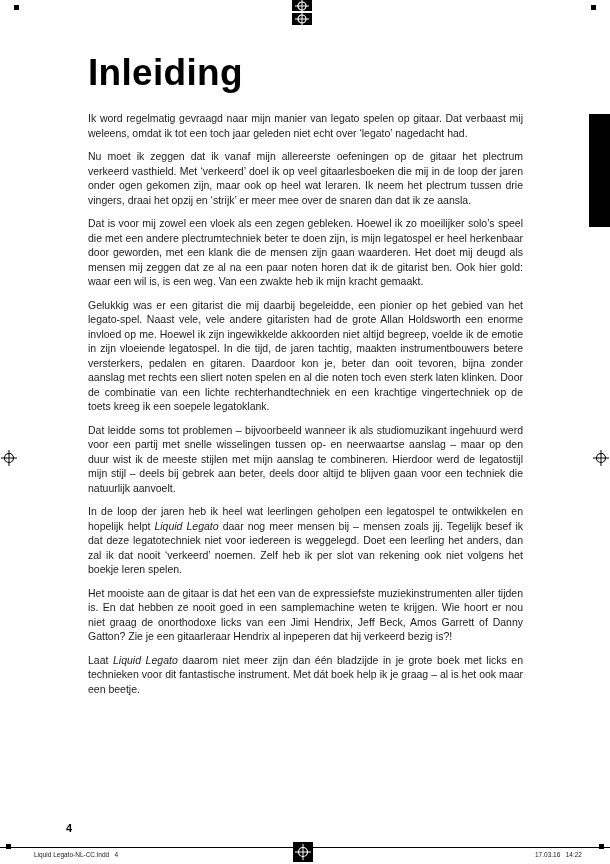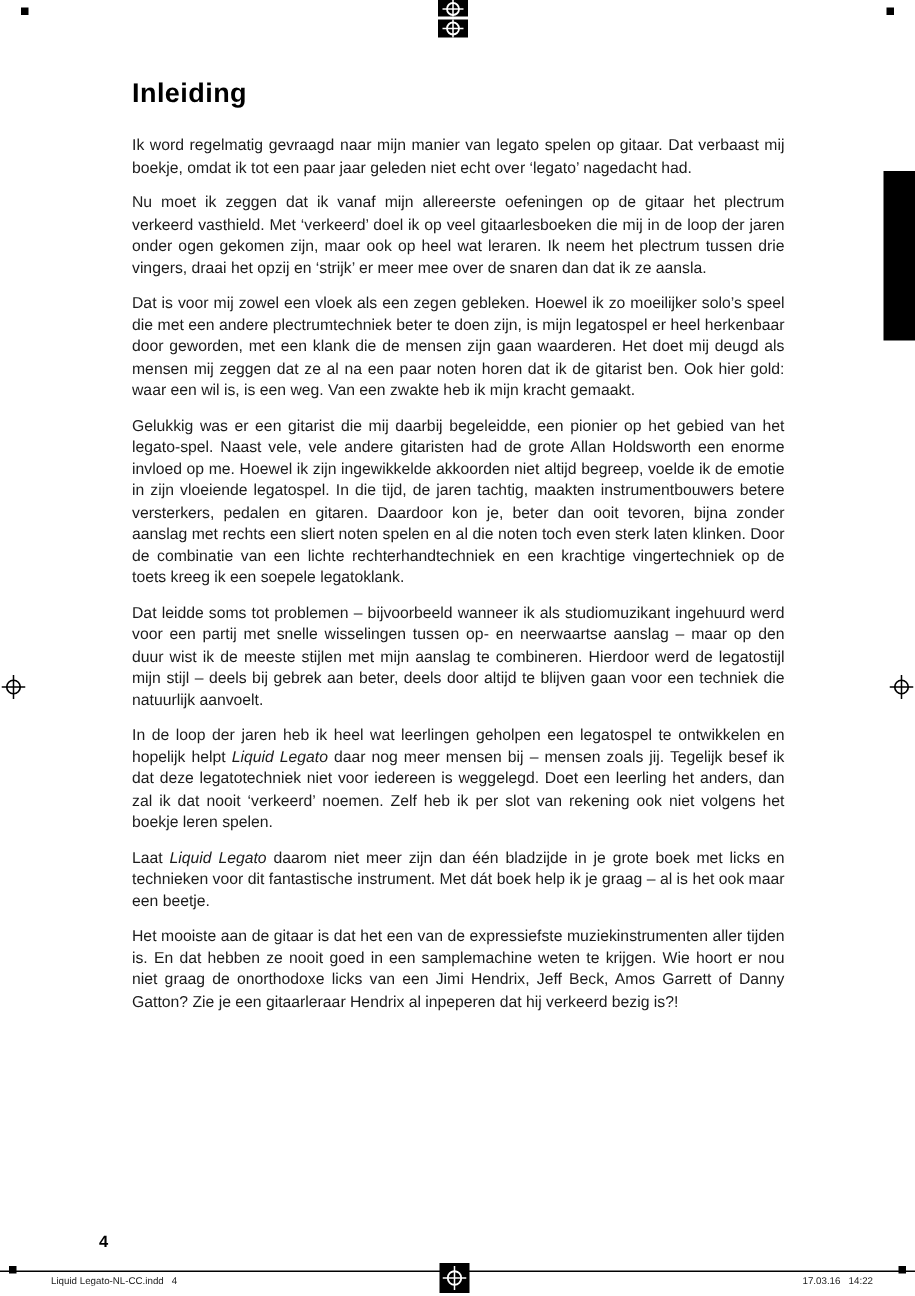--- a/index.html
+++ b/index.html
@@ -13,21 +13,21 @@
   }
 
   
   .content {
     position: absolute;
     left: 88px; top: 52px;
     width: 435px;
   }
   .title {
     margin: 0 0 17px 0;
-    font-size: 18px;
+    font-size: 37px;
     font-weight: bold;
     letter-spacing: 0.3px;
     color: #000;
   }
   .content p {
     margin: 0 0 9px 0;
     font-size: 10.5px;
     line-height: 14.5px;
     text-align: justify;
     color: #1b1b1b;
@@ -132,28 +132,28 @@
 <div class="crop-tick tick-tl"></div>
 <div class="crop-tick tick-tr"></div>
 <div class="crop-tick tick-bl"></div>
 <div class="crop-tick tick-br"></div>
 
 <div class="tab-bar"></div>
 
 <div class="content">
   <h1 class="title">Inleiding</h1>
 
-  <p>Ik word regelmatig gevraagd naar mijn manier van legato spelen op gitaar. Dat verbaast mij boekje, omdat ik tot een paar jaar geleden niet echt over ‘legato’ nagedacht had.</p>
+  <p>Ik word regelmatig gevraagd naar mijn manier van legato spelen op gitaar. Dat verbaast mij weleens, omdat ik tot een toch jaar geleden niet echt over ‘legato’ nagedacht had.</p>
   <p>Nu moet ik zeggen dat ik vanaf mijn allereerste oefeningen op de gitaar het plectrum verkeerd vasthield. Met ‘verkeerd’ doel ik op veel gitaarlesboeken die mij in de loop der jaren onder ogen gekomen zijn, maar ook op heel wat leraren. Ik neem het plectrum tussen drie vingers, draai het opzij en ‘strijk’ er meer mee over de snaren dan dat ik ze aansla.</p>
   <p>Dat is voor mij zowel een vloek als een zegen gebleken. Hoewel ik zo moeilijker solo’s speel die met een andere plectrumtechniek beter te doen zijn, is mijn legatospel er heel herkenbaar door geworden, met een klank die de mensen zijn gaan waarderen. Het doet mij deugd als mensen mij zeggen dat ze al na een paar noten horen dat ik de gitarist ben. Ook hier gold: waar een wil is, is een weg. Van een zwakte heb ik mijn kracht gemaakt.</p>
   <p>Gelukkig was er een gitarist die mij daarbij begeleidde, een pionier op het gebied van het legato-spel. Naast vele, vele andere gitaristen had de grote Allan Holdsworth een enorme invloed op me. Hoewel ik zijn ingewikkelde akkoorden niet altijd begreep, voelde ik de emotie in zijn vloeiende legatospel. In die tijd, de jaren tachtig, maakten instrumentbouwers betere versterkers, pedalen en gitaren. Daardoor kon je, beter dan ooit tevoren, bijna zonder aanslag met rechts een sliert noten spelen en al die noten toch even sterk laten klinken. Door de combinatie van een lichte rechterhandtechniek en een krachtige vingertechniek op de toets kreeg ik een soepele legatoklank.</p>
   <p>Dat leidde soms tot problemen – bijvoorbeeld wanneer ik als studiomuzikant ingehuurd werd voor een partij met snelle wisselingen tussen op- en neerwaartse aanslag – maar op den duur wist ik de meeste stijlen met mijn aanslag te combineren. Hierdoor werd de legatostijl mijn stijl – deels bij gebrek aan beter, deels door altijd te blijven gaan voor een techniek die natuurlijk aanvoelt.</p>
   <p><span>In de loop der jaren heb ik heel wat leerlingen geholpen een legatospel te ontwikkelen en hopelijk helpt </span><em>Liquid Legato</em><span> daar nog meer mensen bij – mensen zoals jij. Tegelijk besef ik dat deze legatotechniek niet voor iedereen is weggelegd. Doet een leerling het anders, dan zal ik dat nooit ‘verkeerd’ noemen. Zelf heb ik per slot van rekening ook niet volgens het boekje leren spelen.</span></p>
+  <p>Het mooiste aan de gitaar is dat het een van de expressiefste muziekinstrumenten aller tijden is. En dat hebben ze nooit goed in een samplemachine weten te krijgen. Wie hoort er nou niet graag de onorthodoxe licks van een Jimi Hendrix, Jeff Beck, Amos Garrett of Danny Gatton? Zie je een gitaarleraar Hendrix al inpeperen dat hij verkeerd bezig is?!</p>
   <p><span>Laat </span><em>Liquid Legato</em><span> daarom niet meer zijn dan één bladzijde in je grote boek met licks en technieken voor dit fantastische instrument. Met dát boek help ik je graag – al is het ook maar een beetje.</span></p>
-  <p>Het mooiste aan de gitaar is dat het een van de expressiefste muziekinstrumenten aller tijden is. En dat hebben ze nooit goed in een samplemachine weten te krijgen. Wie hoort er nou niet graag de onorthodoxe licks van een Jimi Hendrix, Jeff Beck, Amos Garrett of Danny Gatton? Zie je een gitaarleraar Hendrix al inpeperen dat hij verkeerd bezig is?!</p>
 </div>
 
 <div class="page-number">4</div>
 
 <div class="slug-rule"></div>
 <div class="slug">
   <span class="slug-left">Liquid Legato-NL-CC.indd   4</span>
   <span class="slug-right">17.03.16   14:22</span>
 </div>
 

